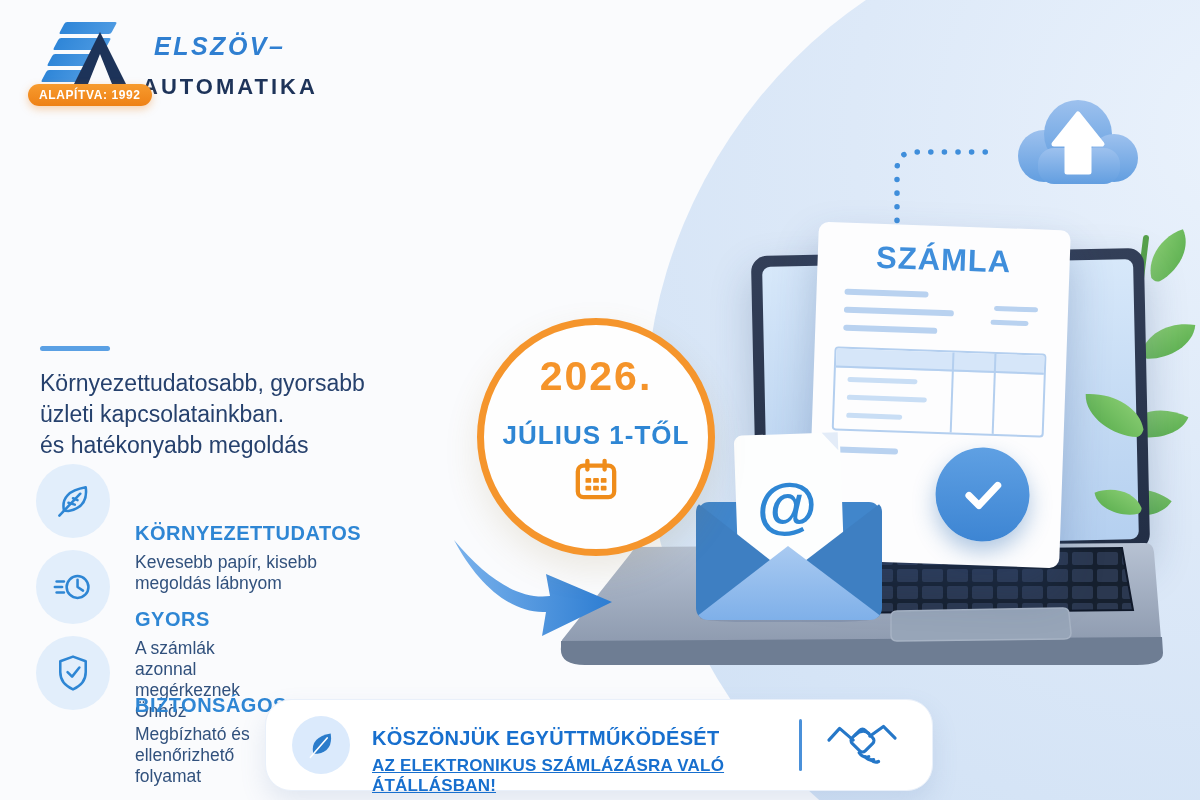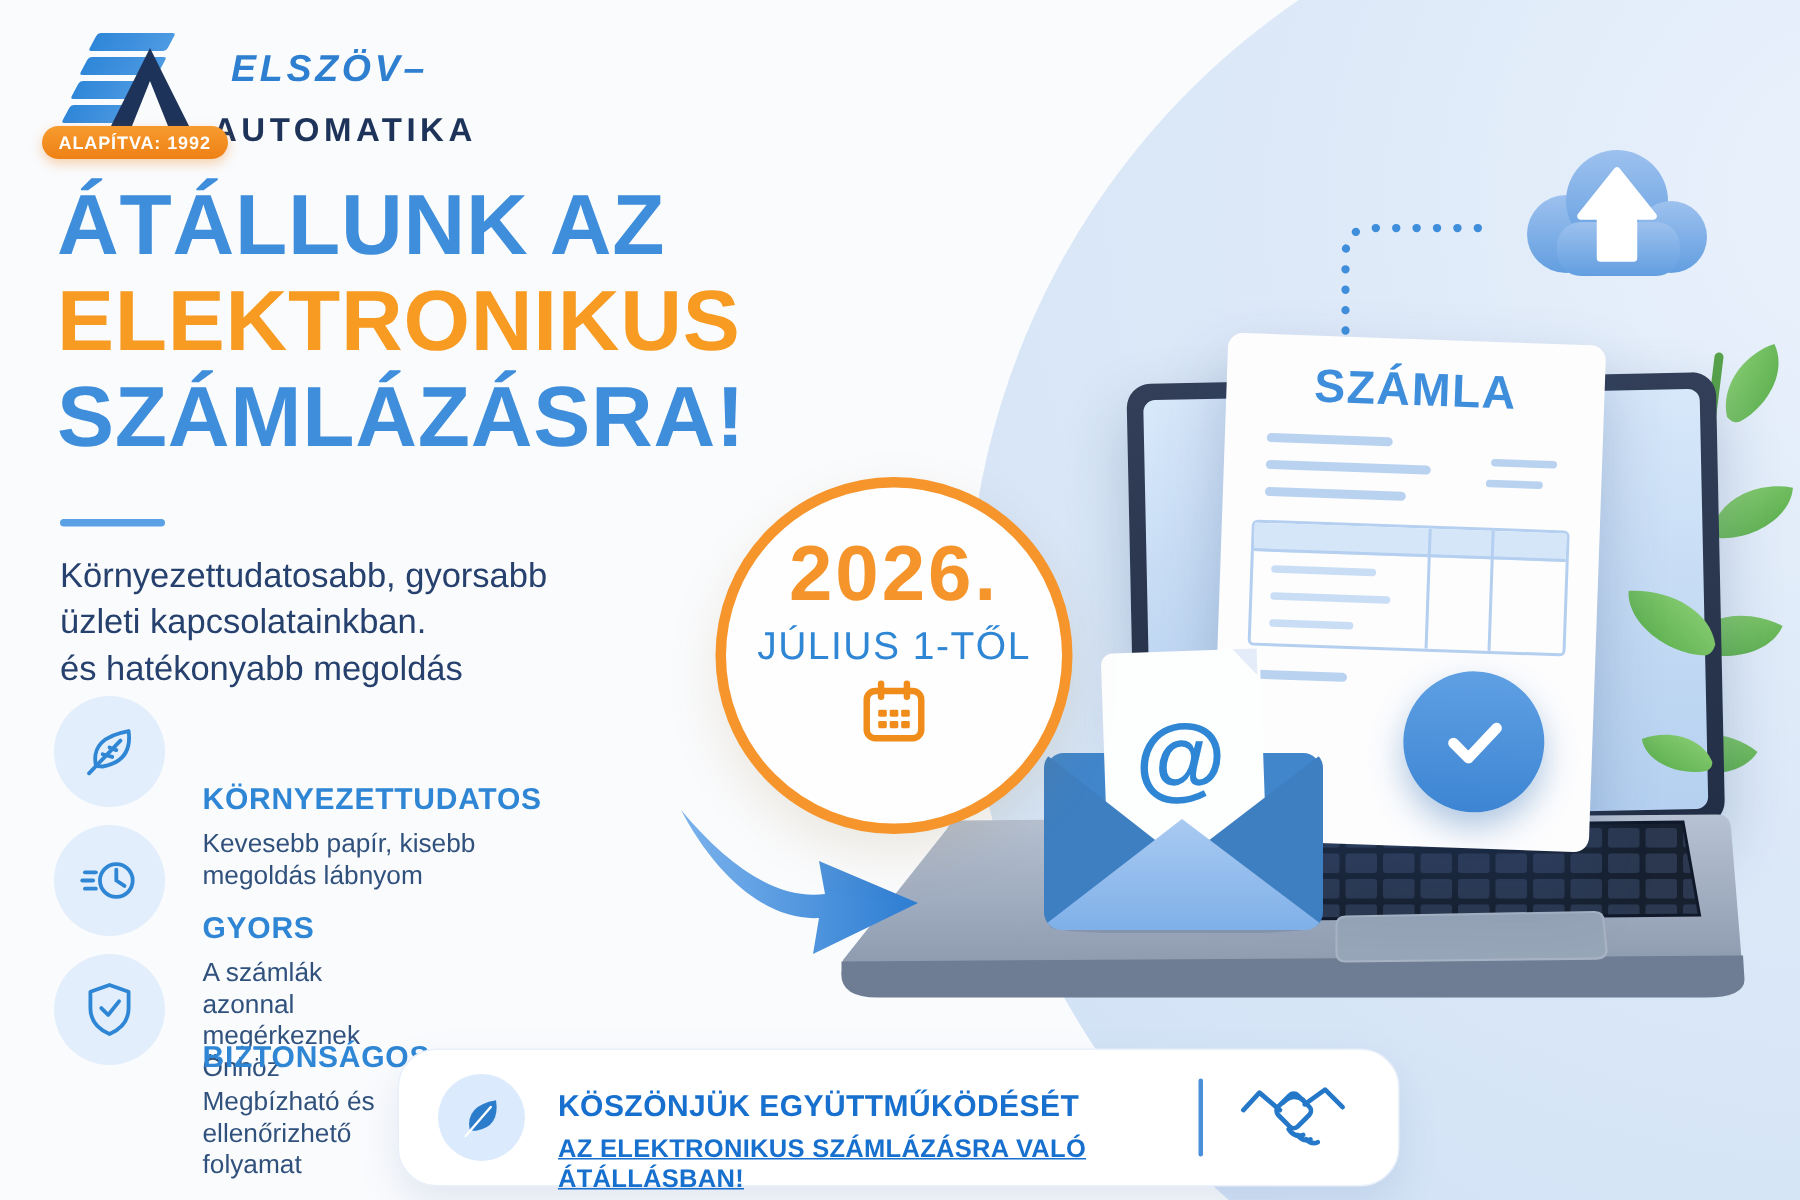--- a/index.html
+++ b/index.html
@@ -46,22 +46,22 @@
     background:#e2eefb; display:flex; align-items:center; justify-content:center; }
   .f-text { position:absolute; left:99px; top:10px;margin-top:48px; }
   .f-title { font-size:20px; font-weight:bold; color:#2e86d4; letter-spacing:.5px; }
   .f-desc { font-size:17.5px; color:#31517d; margin-top:7px; }
 
   
   .badge-circle { position:absolute; left:477px; top:318px; width:238px; height:238px; z-index:9;
     border-radius:50%; background:#fefefe; border:7px solid #f5952c; text-align:center;
     box-shadow:0 14px 34px rgba(150,120,60,.14); padding-top:26px; }
   .badge-label { font-size:19px; font-weight:bold; color:#2e86d4; letter-spacing:.5px; }
-  .badge-year { font-size:52px; font-weight:bold; color:#f5942a; letter-spacing:2px; margin-top:2px; }
-  .badge-date { font-size:26px; font-weight:normal; color:#2e86d4; letter-spacing:1px; margin-top:2px; }
+  .badge-year { font-size:41px; font-weight:bold; color:#f5942a; letter-spacing:2px; margin-top:2px; }
+  .badge-date { font-size:26px; font-weight:bold; color:#2e86d4; letter-spacing:1px; margin-top:20px; }
   .badge-cal { margin-top:7px; }
 
   
   .dotted-path { position:absolute; left:880px; top:140px; z-index:2; }
   .cloud { position:absolute; left:998px; top:86px; z-index:3; }
   .plant-back { position:absolute; left:1048px; top:222px; z-index:3; }
   .plant-front { position:absolute; left:1050px; top:382px; z-index:5; }
   .laptop-screen { position:absolute; left:754px; top:252px; width:393px; height:302px; z-index:4;
     background:linear-gradient(180deg,#333f58,#222e45); border-radius:16px; padding:11px;
     transform:rotate(-1.2deg); box-shadow:0 18px 40px rgba(40,70,120,.25); }
@@ -116,25 +116,20 @@
         <polygon points="26,0 52,52 38,52 26,22 14,52 0,52" fill="#1d3359"></polygon>
       </svg>
       <div class="founded">ALAPÍTVA: 1992</div>
     </div>
     <div class="logo-text">
       <div class="logo-line1">ELSZÖV–</div>
       <div class="logo-line2">AUTOMATIKA</div>
     </div>
   </div>
 
-  <div class="headline">
-    <div class="hl-blue">ÁTÁLLUNK AZ</div>
-    <div class="hl-orange">ELEKTRONIKUS</div>
-    <div class="hl-blue">SZÁMLÁZÁSRA!</div>
-  </div>
   <div class="divider"></div>
   <div class="intro">
     <div>Környezettudatosabb, gyorsabb</div>
     <div>üzleti kapcsolatainkban.</div>
     <div>és hatékonyabb megoldás</div>
   </div>
 
   <div class="features">
     <div class="feature">
       <div class="f-ico">

